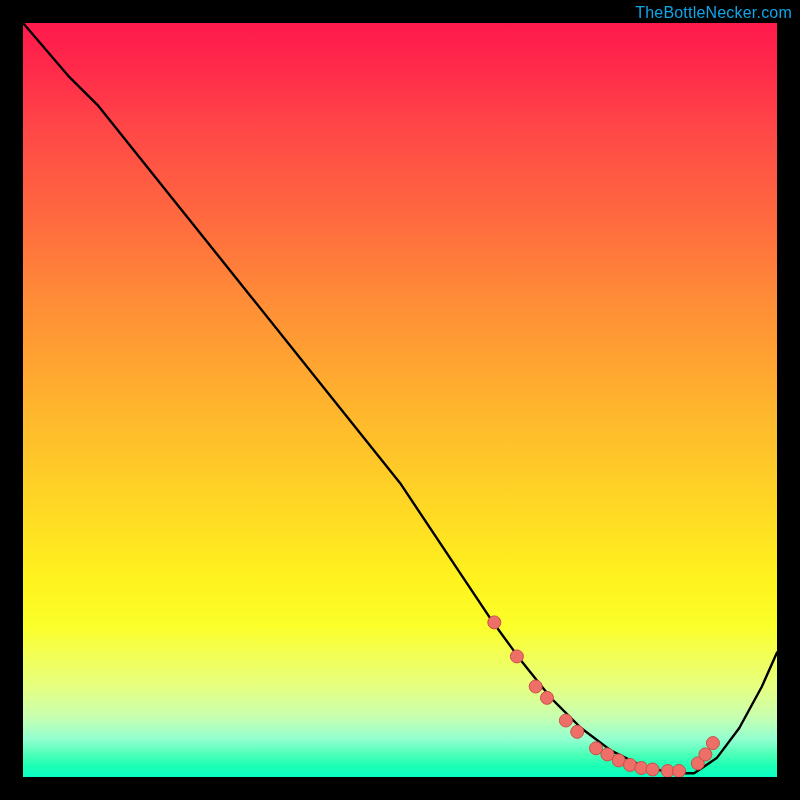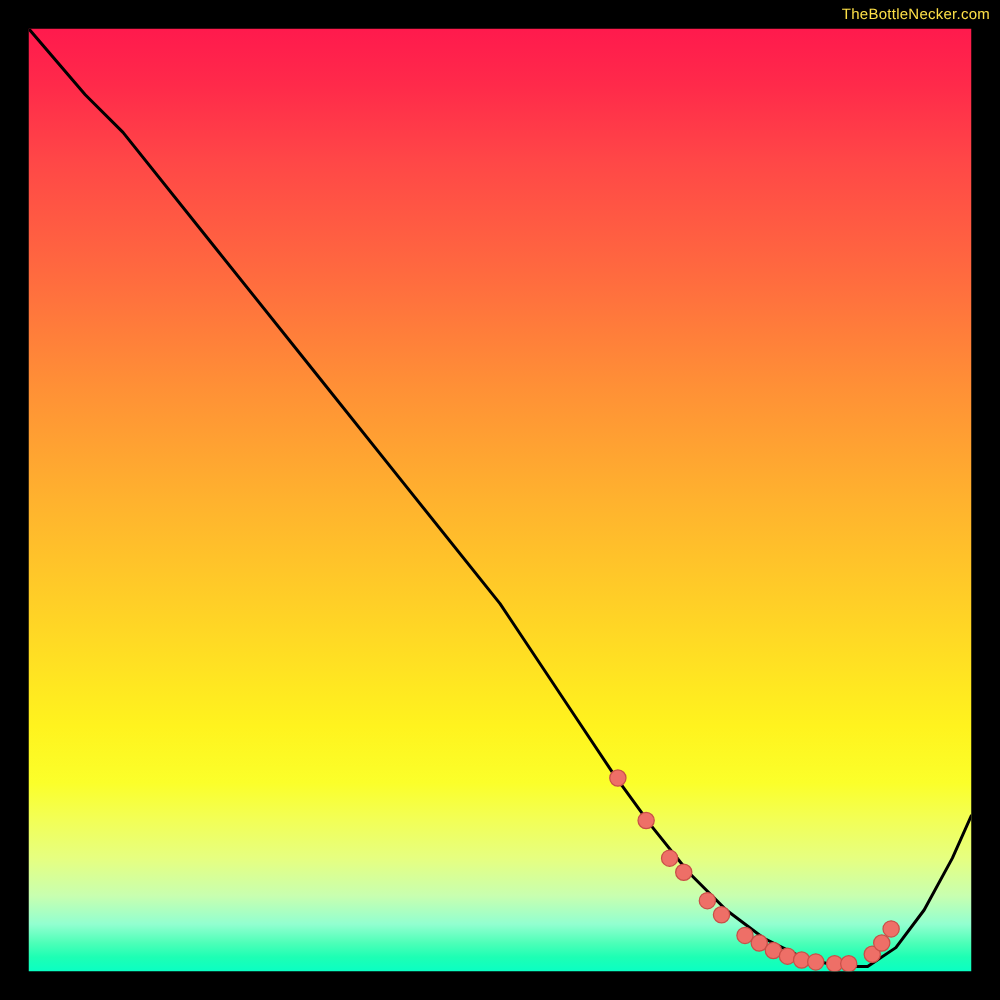--- a/index.html
+++ b/index.html
@@ -40,22 +40,22 @@
       #92ffd0 95%,
       #4dffb8 97%,
       #1dffb4 98.5%,
       #0affc3 100%
     );
   }
   .watermark {
     position: absolute;
     top: 4px;
     right: 8px;
-    color: #fde047;
-    font-size: 12px;
+    color: #0ea5e9;
+    font-size: 16px;
     letter-spacing: 0.2px;
     font-weight: 400;
     user-select: none;
   }
   svg.curve {
     position: absolute;
     left: 0;
     top: 0;
     width: 754px;
     height: 754px;

